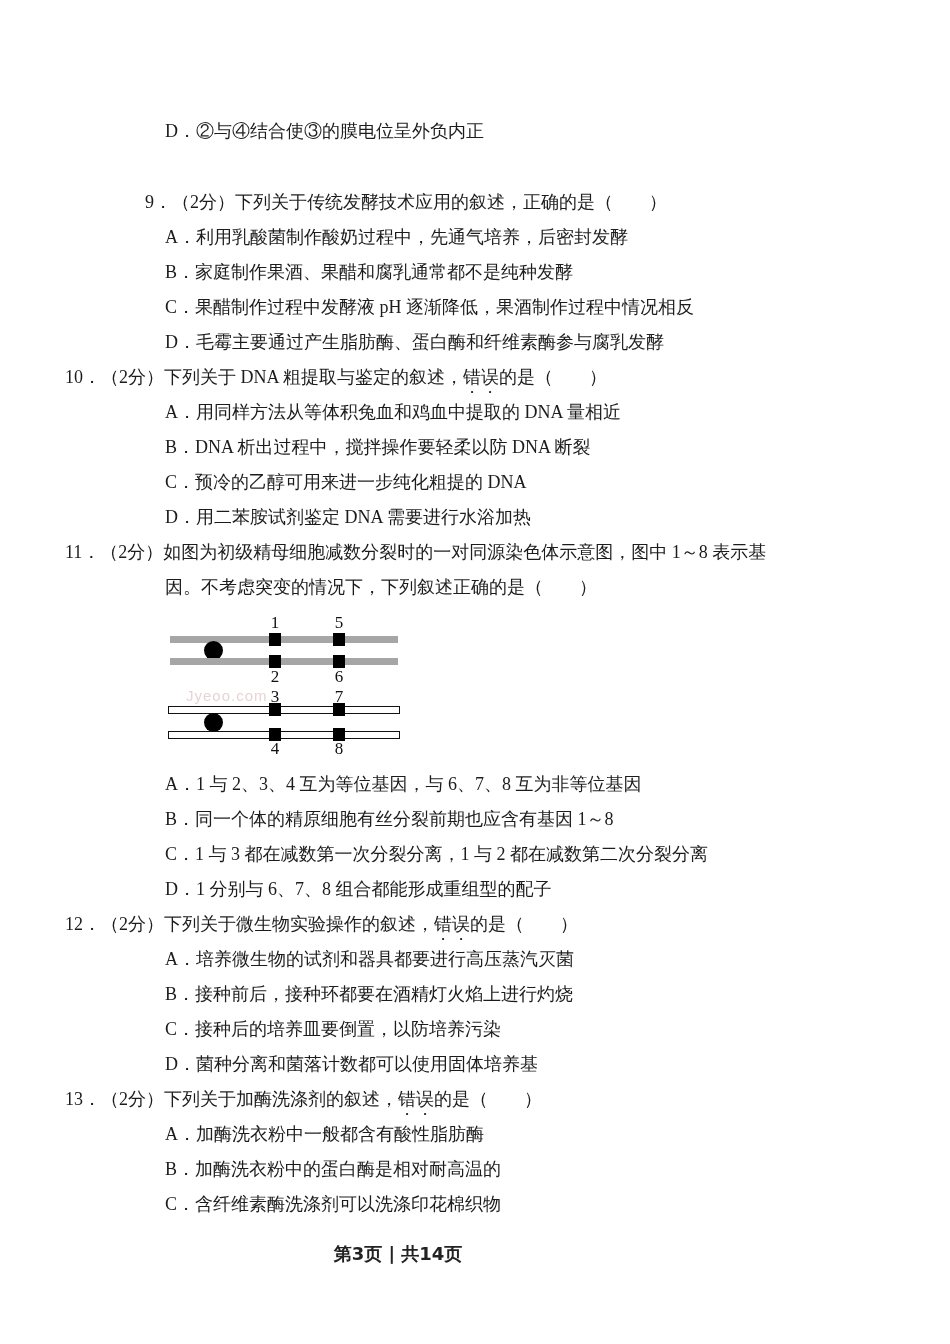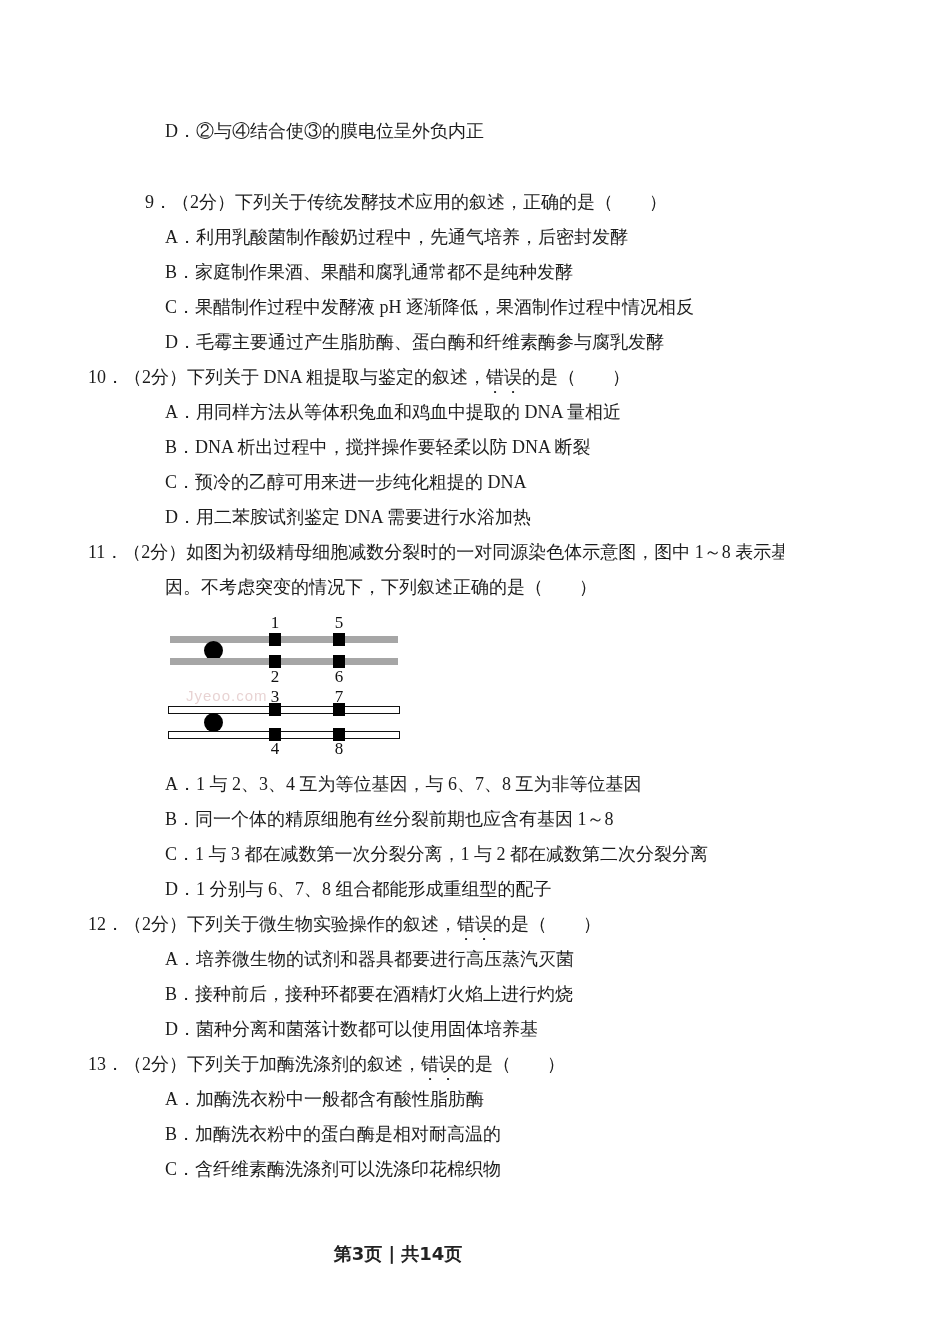--- a/index.html
+++ b/index.html
@@ -7,21 +7,21 @@
     position:relative;
     width:784px;height:1344px;
     background:#ffffff;
     font-family:"Liberation Serif","DejaVu Serif",serif;
     font-size:18px;color:#1c1c1c;
     overflow:hidden;
   }
   .spacer-top{height:114px;}
   .line{height:35px;line-height:35px;white-space:nowrap;}
   .indent-q1{padding-left:145px;margin-top:36px;}
-  .indent-q2{padding-left:88px;}
+  .indent-q2{padding-left:65px;}
   .indent-opt{padding-left:165px;}
   .emph{
     -webkit-text-emphasis:filled dot #111;
     -webkit-text-emphasis-position:under right;
     text-emphasis:filled dot #111;
     text-emphasis-position:under right;
   }
   .diagram{position:relative;height:162px;}
   .glabel{
     position:absolute;width:14px;text-align:center;
@@ -103,20 +103,21 @@
   </div>
 
   <div class="line indent-opt">A．1 与 2、3、4 互为等位基因，与 6、7、8 互为非等位基因</div>
   <div class="line indent-opt">B．同一个体的精原细胞有丝分裂前期也应含有基因 1～8</div>
   <div class="line indent-opt">C．1 与 3 都在减数第一次分裂分离，1 与 2 都在减数第二次分裂分离</div>
   <div class="line indent-opt">D．1 分别与 6、7、8 组合都能形成重组型的配子</div>
 
   <div class="line indent-q2"><span>12．（2分）下列关于微生物实验操作的叙述，</span><span class="emph">错误</span><span>的是（　　）</span></div>
   <div class="line indent-opt">A．培养微生物的试剂和器具都要进行高压蒸汽灭菌</div>
   <div class="line indent-opt">B．接种前后，接种环都要在酒精灯火焰上进行灼烧</div>
+  <div class="line indent-opt">C．接种后的培养皿要倒置，以防培养污染</div>
   <div class="line indent-opt">D．菌种分离和菌落计数都可以使用固体培养基</div>
 
   <div class="line indent-q2"><span>13．（2分）下列关于加酶洗涤剂的叙述，</span><span class="emph">错误</span><span>的是（　　）</span></div>
   <div class="line indent-opt">A．加酶洗衣粉中一般都含有酸性脂肪酶</div>
   <div class="line indent-opt">B．加酶洗衣粉中的蛋白酶是相对耐高温的</div>
   <div class="line indent-opt">C．含纤维素酶洗涤剂可以洗涤印花棉织物</div>
 
   <div class="footer">第3页 | 共14页</div>
 </div>
 

